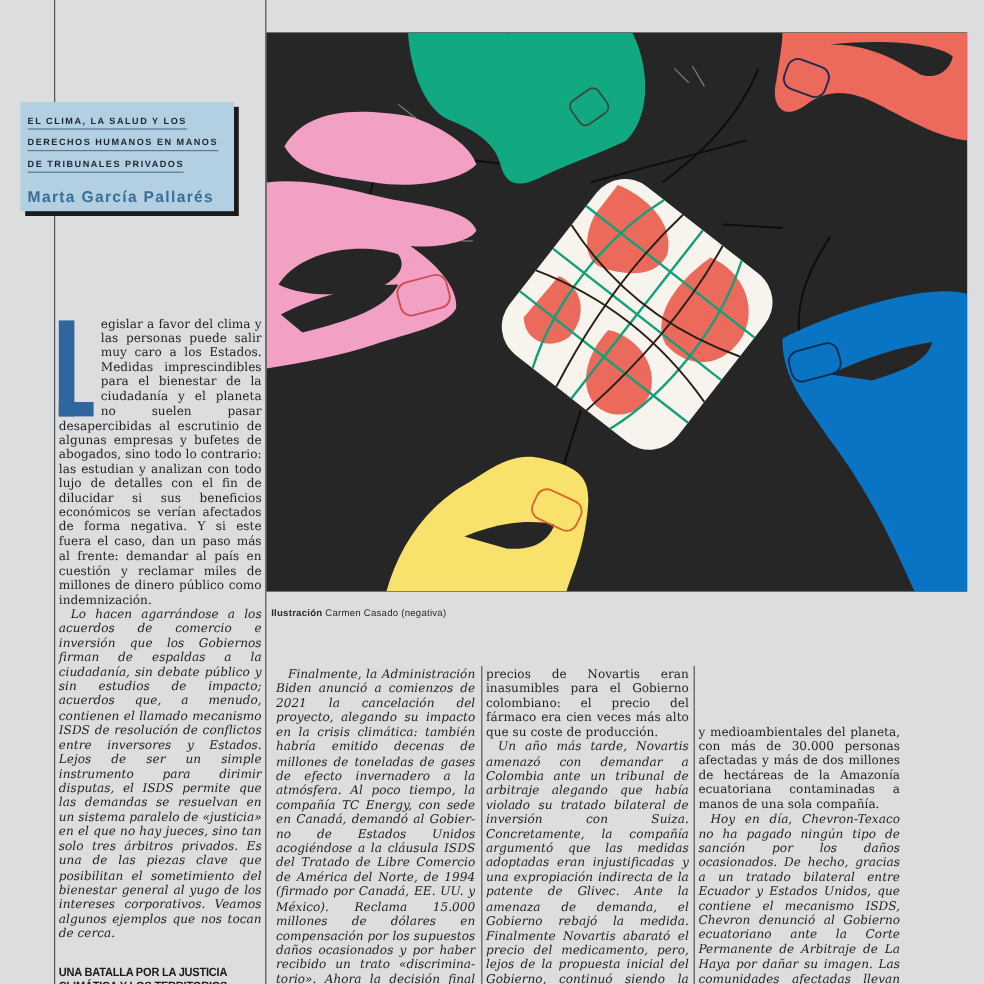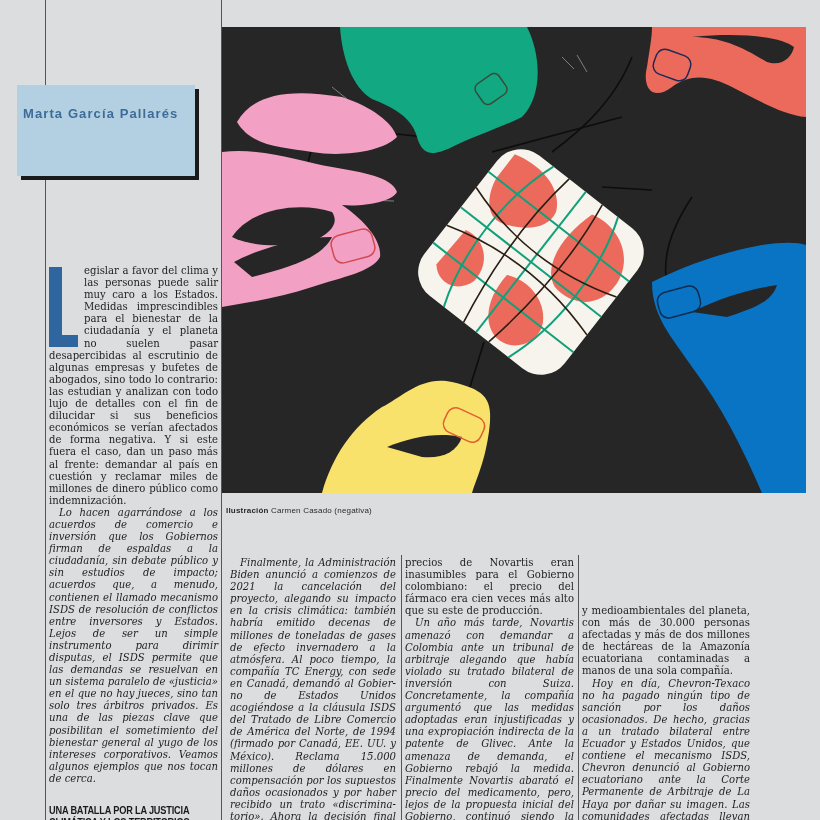--- a/index.html
+++ b/index.html
@@ -69,20 +69,25 @@
 </head>
 <body>
 
 <div class="vrule" style="left:45px; top:0; height:85px;"></div>
 <div class="vrule" style="left:45px; top:180px; height:640px;"></div>
 <div class="vrule" style="left:221px; top:0; height:820px;"></div>
 <div class="vrule" style="left:401px; top:555px; height:265px;"></div>
 <div class="vrule" style="left:578px; top:555px; height:265px;"></div>
 
 <div class="title-box">
+  <div class="title-lines">
+    <span class="title-line">EL CLIMA, LA SALUD Y LOS</span>
+    <span class="title-line">DERECHOS HUMANOS EN MANOS</span>
+    <span class="title-line">DE TRIBUNALES PRIVADOS</span>
+  </div>
   <div class="author">Marta García Pallarés</div>
 </div>
 
 <div class="col" style="left:49px; top:265px; width:169px;">
   <p>
     <span class="dropcap-shape">
         <span class="stem"></span>
         <span class="foot"></span>
       </span>
     <span>egislar a favor del clima y las personas puede salir muy caro a los Estados. Medidas impres­cindibles para el bienestar de la ciudadanía y el planeta no suelen pasar desapercibidas al escrutinio de algunas empre­sas y bufetes de abogados, sino todo lo contrario: las estudian y analizan con todo lujo de detalles con el fin de dilucidar si sus beneficios econó­micos se verían afectados de forma negativa. Y si este fuera el caso, dan un paso más al frente: demandar al país en cuestión y reclamar mi­les de millones de dinero público como indemnización.</span>
@@ -166,21 +171,21 @@
 <div class="caption">
   <b>Ilustración</b>
   <span>Carmen Casado (negativa)</span>
 </div>
 
 <div class="col" style="left:230px; top:557px; width:166px;">
   <p class="ind">Finalmente, la Administración Bi­den anunció a comienzos de 2021 la cancelación del proyecto, alegando su impacto en la crisis climática: tam­bién habría emitido decenas de millo­nes de toneladas de gases de efecto invernadero a la atmósfera. Al poco tiempo, la compañía TC Energy, con sede en Canadá, demandó al Gobier­no de Estados Unidos acogiéndose a la cláusula ISDS del Tratado de Libre Comercio de América del Norte, de 1994 (firmado por Canadá, EE. UU. y México). Reclama 15.000 millones de dólares en compensación por los supuestos daños ocasionados y por haber recibido un trato «discrimina­torio». Ahora la decisión final está en manos del tribunal ISDS de turno, que tendrá que emitir el veredicto sobre la legitimidad de esta demanda.</p>
 </div>
 
 <div class="col" style="left:405px; top:557px; width:169px;">
-  <p>precios de Novartis eran inasumibles para el Gobierno colombiano: el pre­cio del fármaco era cien veces más alto que su este de producción.</p>
+  <p>precios de Novartis eran inasumibles para el Gobierno colombiano: el pre­cio del fármaco era cien veces más alto que su coste de producción.</p>
   <p class="ind">Un año más tarde, Novartis ame­nazó con demandar a Colombia ante un tribunal de arbitraje alegando que había violado su tratado bilateral de inversión con Suiza. Concretamente, la compañía argumentó que las me­didas adoptadas eran injustificadas y una expropiación indirecta de la patente de Glivec. Ante la amenaza de demanda, el Gobierno rebajó la medida. Finalmente Novartis abarató el precio del medicamento, pero, lejos de la propuesta inicial del Gobierno, con­tinuó siendo la única compañía que fa­brica y comercializa el medicamento en Colombia.</p>
 </div>
 
 <div class="col" style="left:582px; top:557px; width:168px;margin-top:48px;">
   <p>y medioambientales del planeta, con más de 30.000 personas afectadas y más de dos millones de hectáreas de la Amazonía ecuatoriana contaminadas a manos de una sola compañía.</p>
   <p class="ind">Hoy en día, Chevron-Texaco no ha pagado ningún tipo de sanción por los daños ocasionados. De hecho, gracias a un tratado bilateral entre Ecuador y Estados Unidos, que contiene el me­canismo ISDS, Chevron denunció al Gobierno ecuatoriano ante la Corte Permanente de Arbitraje de La Haya por dañar su imagen. Las comunida­des afectadas llevan veintisiete años luchando. Hasta la fecha no han tenido acceso a ninguna compensación.</p>
 
 </div>
 
 </body></html>

